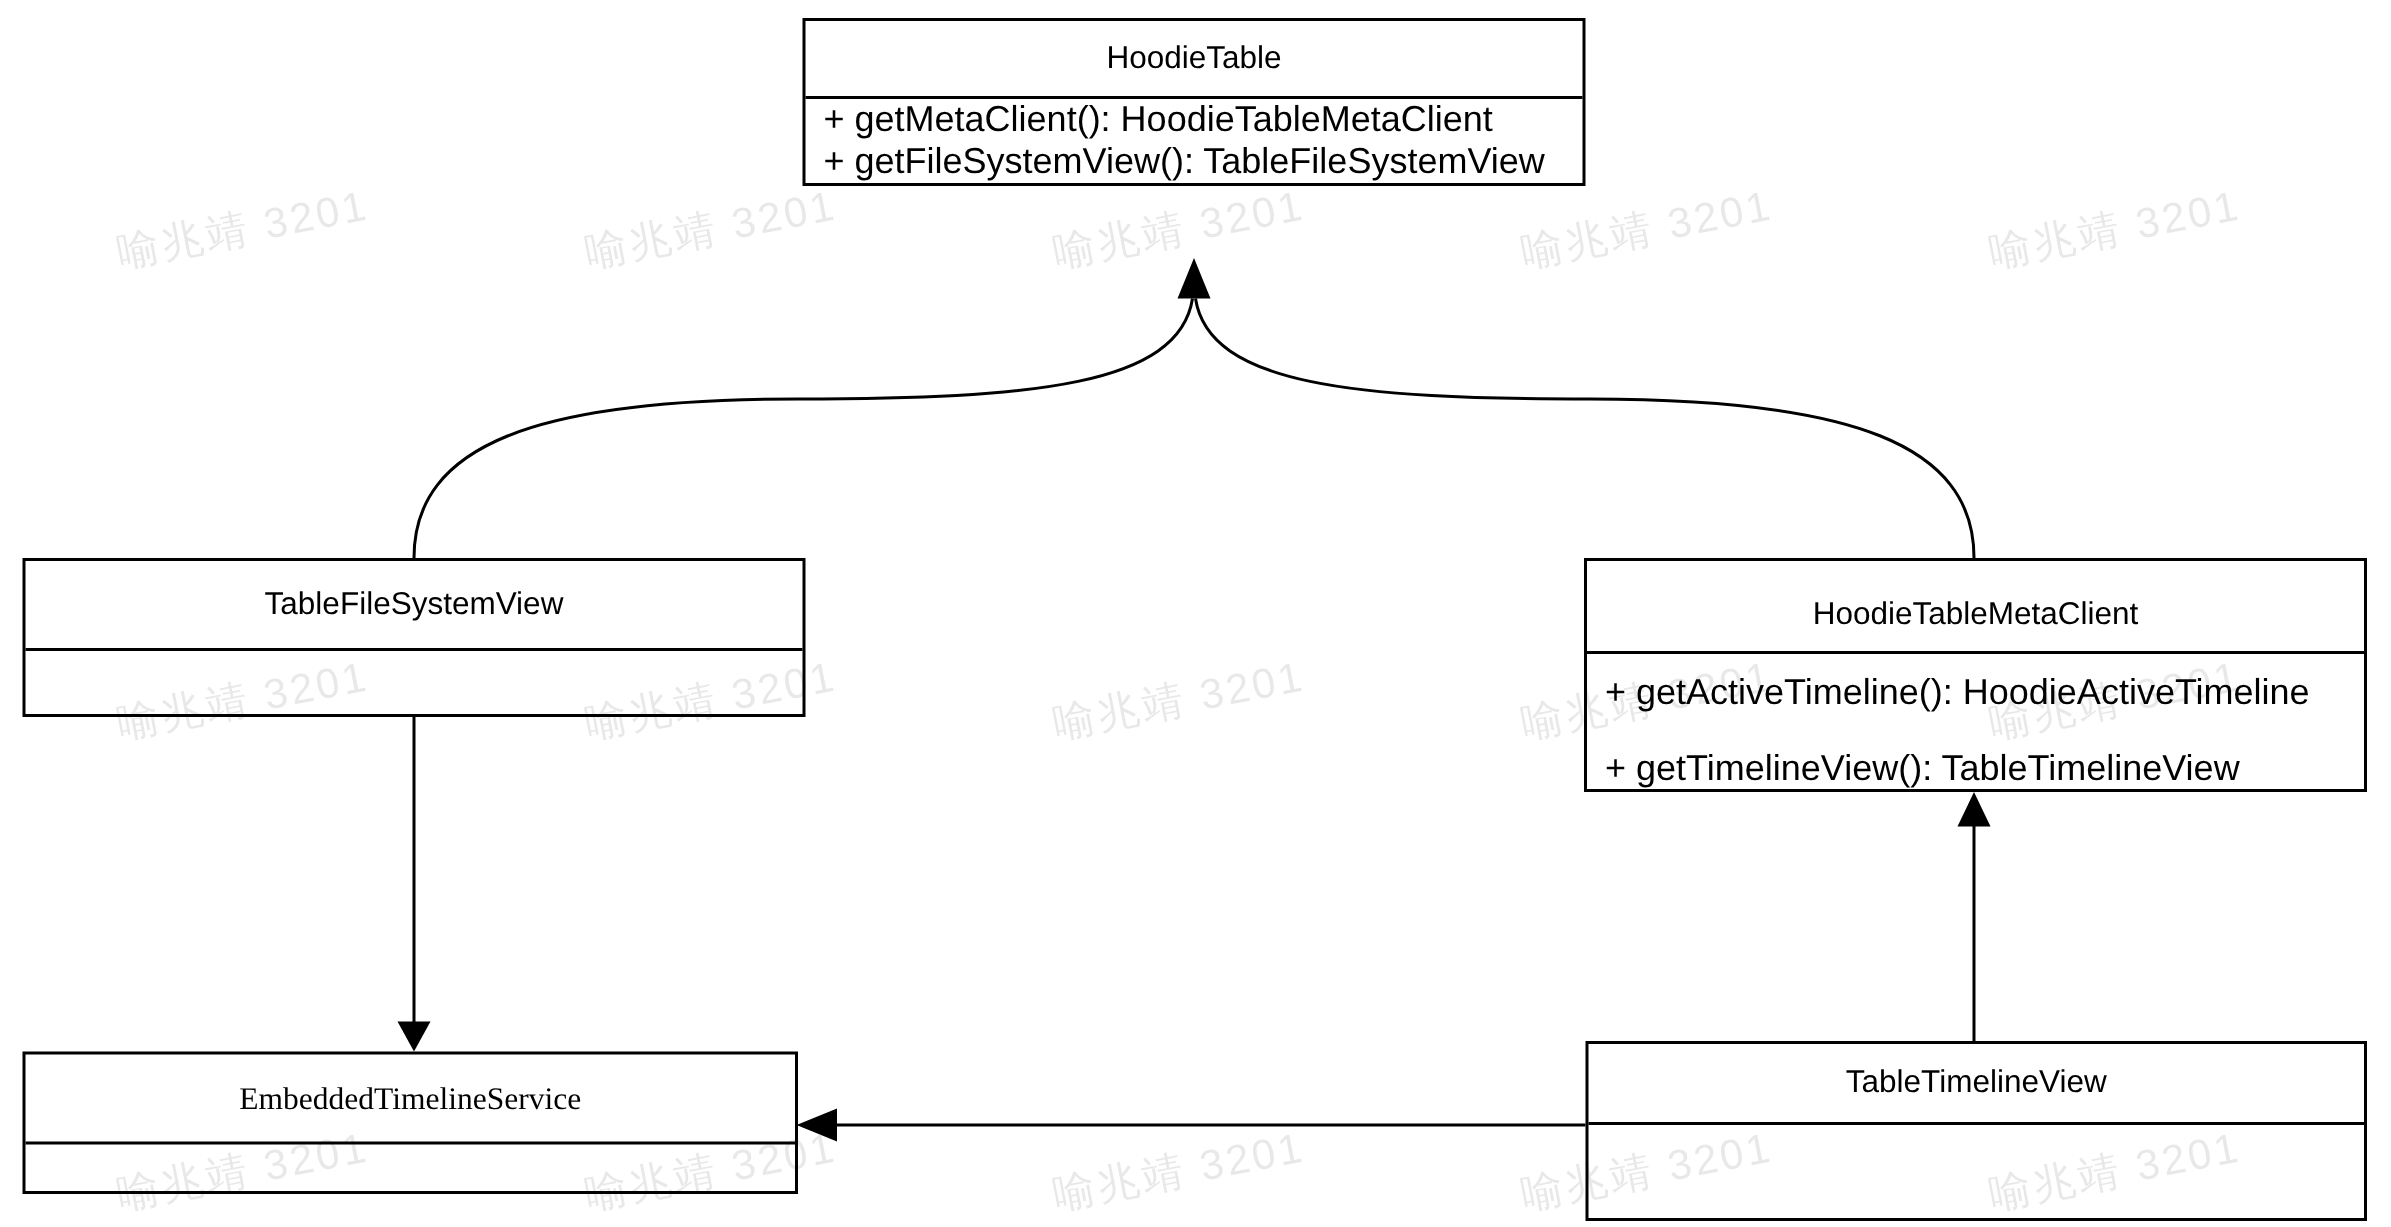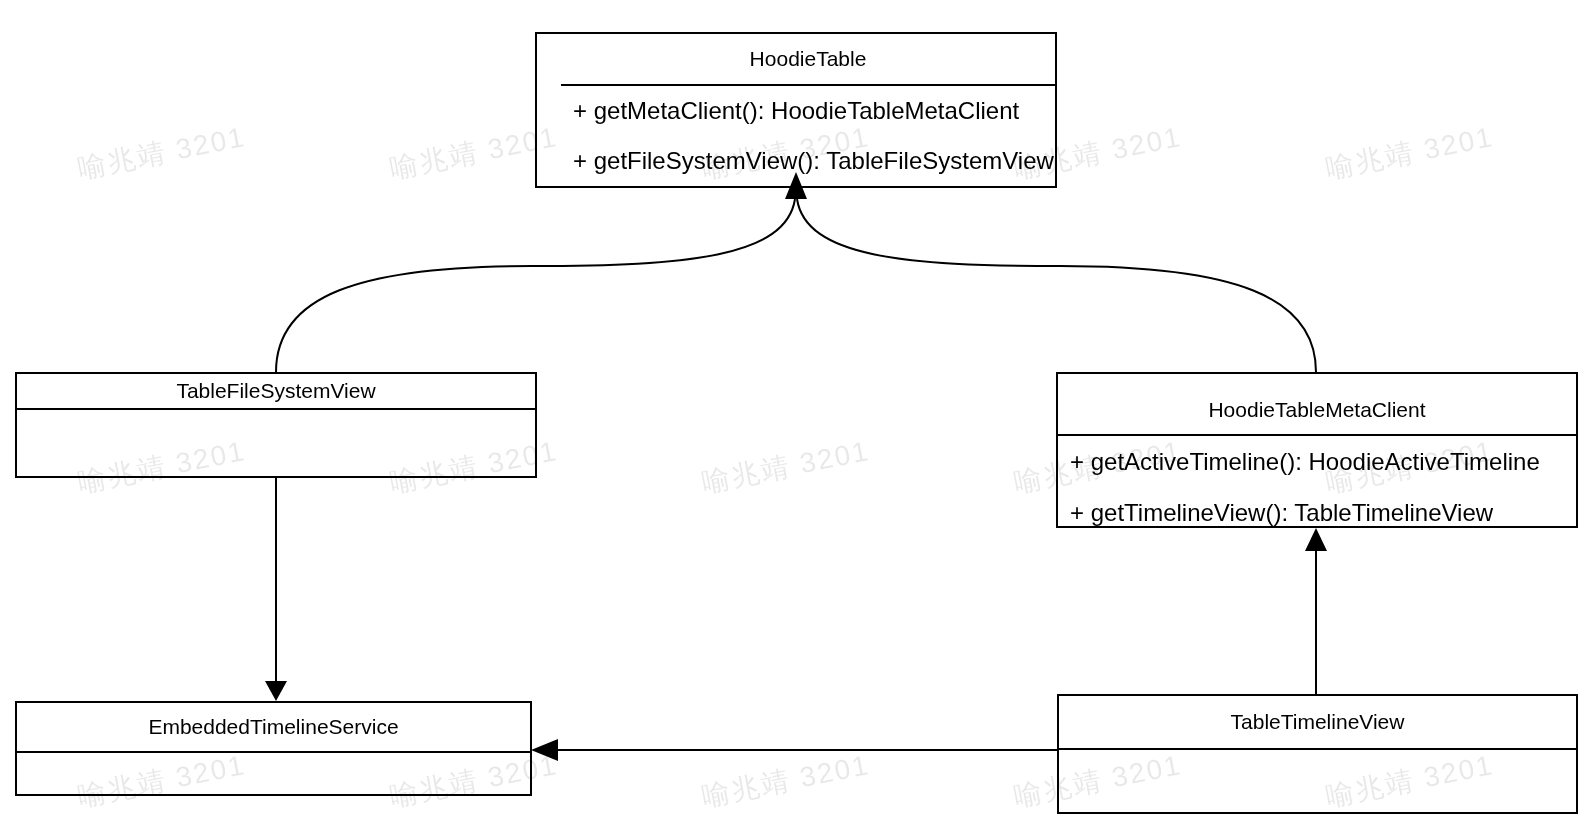--- a/index.html
+++ b/index.html
@@ -42,28 +42,28 @@
   .uml-method {
     flex: 1;
     display: flex;
     align-items: center;
     padding-left: 12px;
     font-size: 24px;
     color: #000000;
     white-space: nowrap;
   }
   
-  #box-hoodie-table            { left: 535px;  top: 32px;  width: 522px; height: 156px; padding-left: 24px; --title-h: 52px; }
+  #box-hoodie-table            { left: 535px;  top: 12px;  width: 522px; height: 112px; --title-h: 52px; }
   #box-hoodie-table .uml-title { height: 52px; }
   #box-table-file-system-view            { left: 15px;   top: 372px; width: 522px; height: 106px; --title-h: 51px; }
-  #box-table-file-system-view .uml-title { height: 36px; }
+  #box-table-file-system-view .uml-title { height: 60px; }
   #box-hoodie-table-meta-client            { left: 1056px; top: 372px; width: 522px; height: 156px; --title-h: 50px; }
   #box-hoodie-table-meta-client .uml-title { height: 50px; margin-top: 12px; }
   #box-embedded-timeline-service            { left: 15px;   top: 701px; width: 517px; height: 95px; --title-h: 50px; }
-  #box-embedded-timeline-service .uml-title { height: 50px; }
+  #box-embedded-timeline-service .uml-title { height: 60px; font-family: Liberation Serif, serif; }
   #box-table-timeline-view            { left: 1057px; top: 694px; width: 521px; height: 120px; --title-h: 54px; }
   #box-table-timeline-view .uml-title { height: 54px; }
 
   .watermark-layer { position: absolute; left: 0; top: 0; width: 100%; height: 100%; z-index: 5; pointer-events: none; }
   .watermark {
     position: absolute;
     font-size: 28px;
     letter-spacing: 2px;
     color: rgba(0, 0, 0, 0.09);
     white-space: nowrap;

